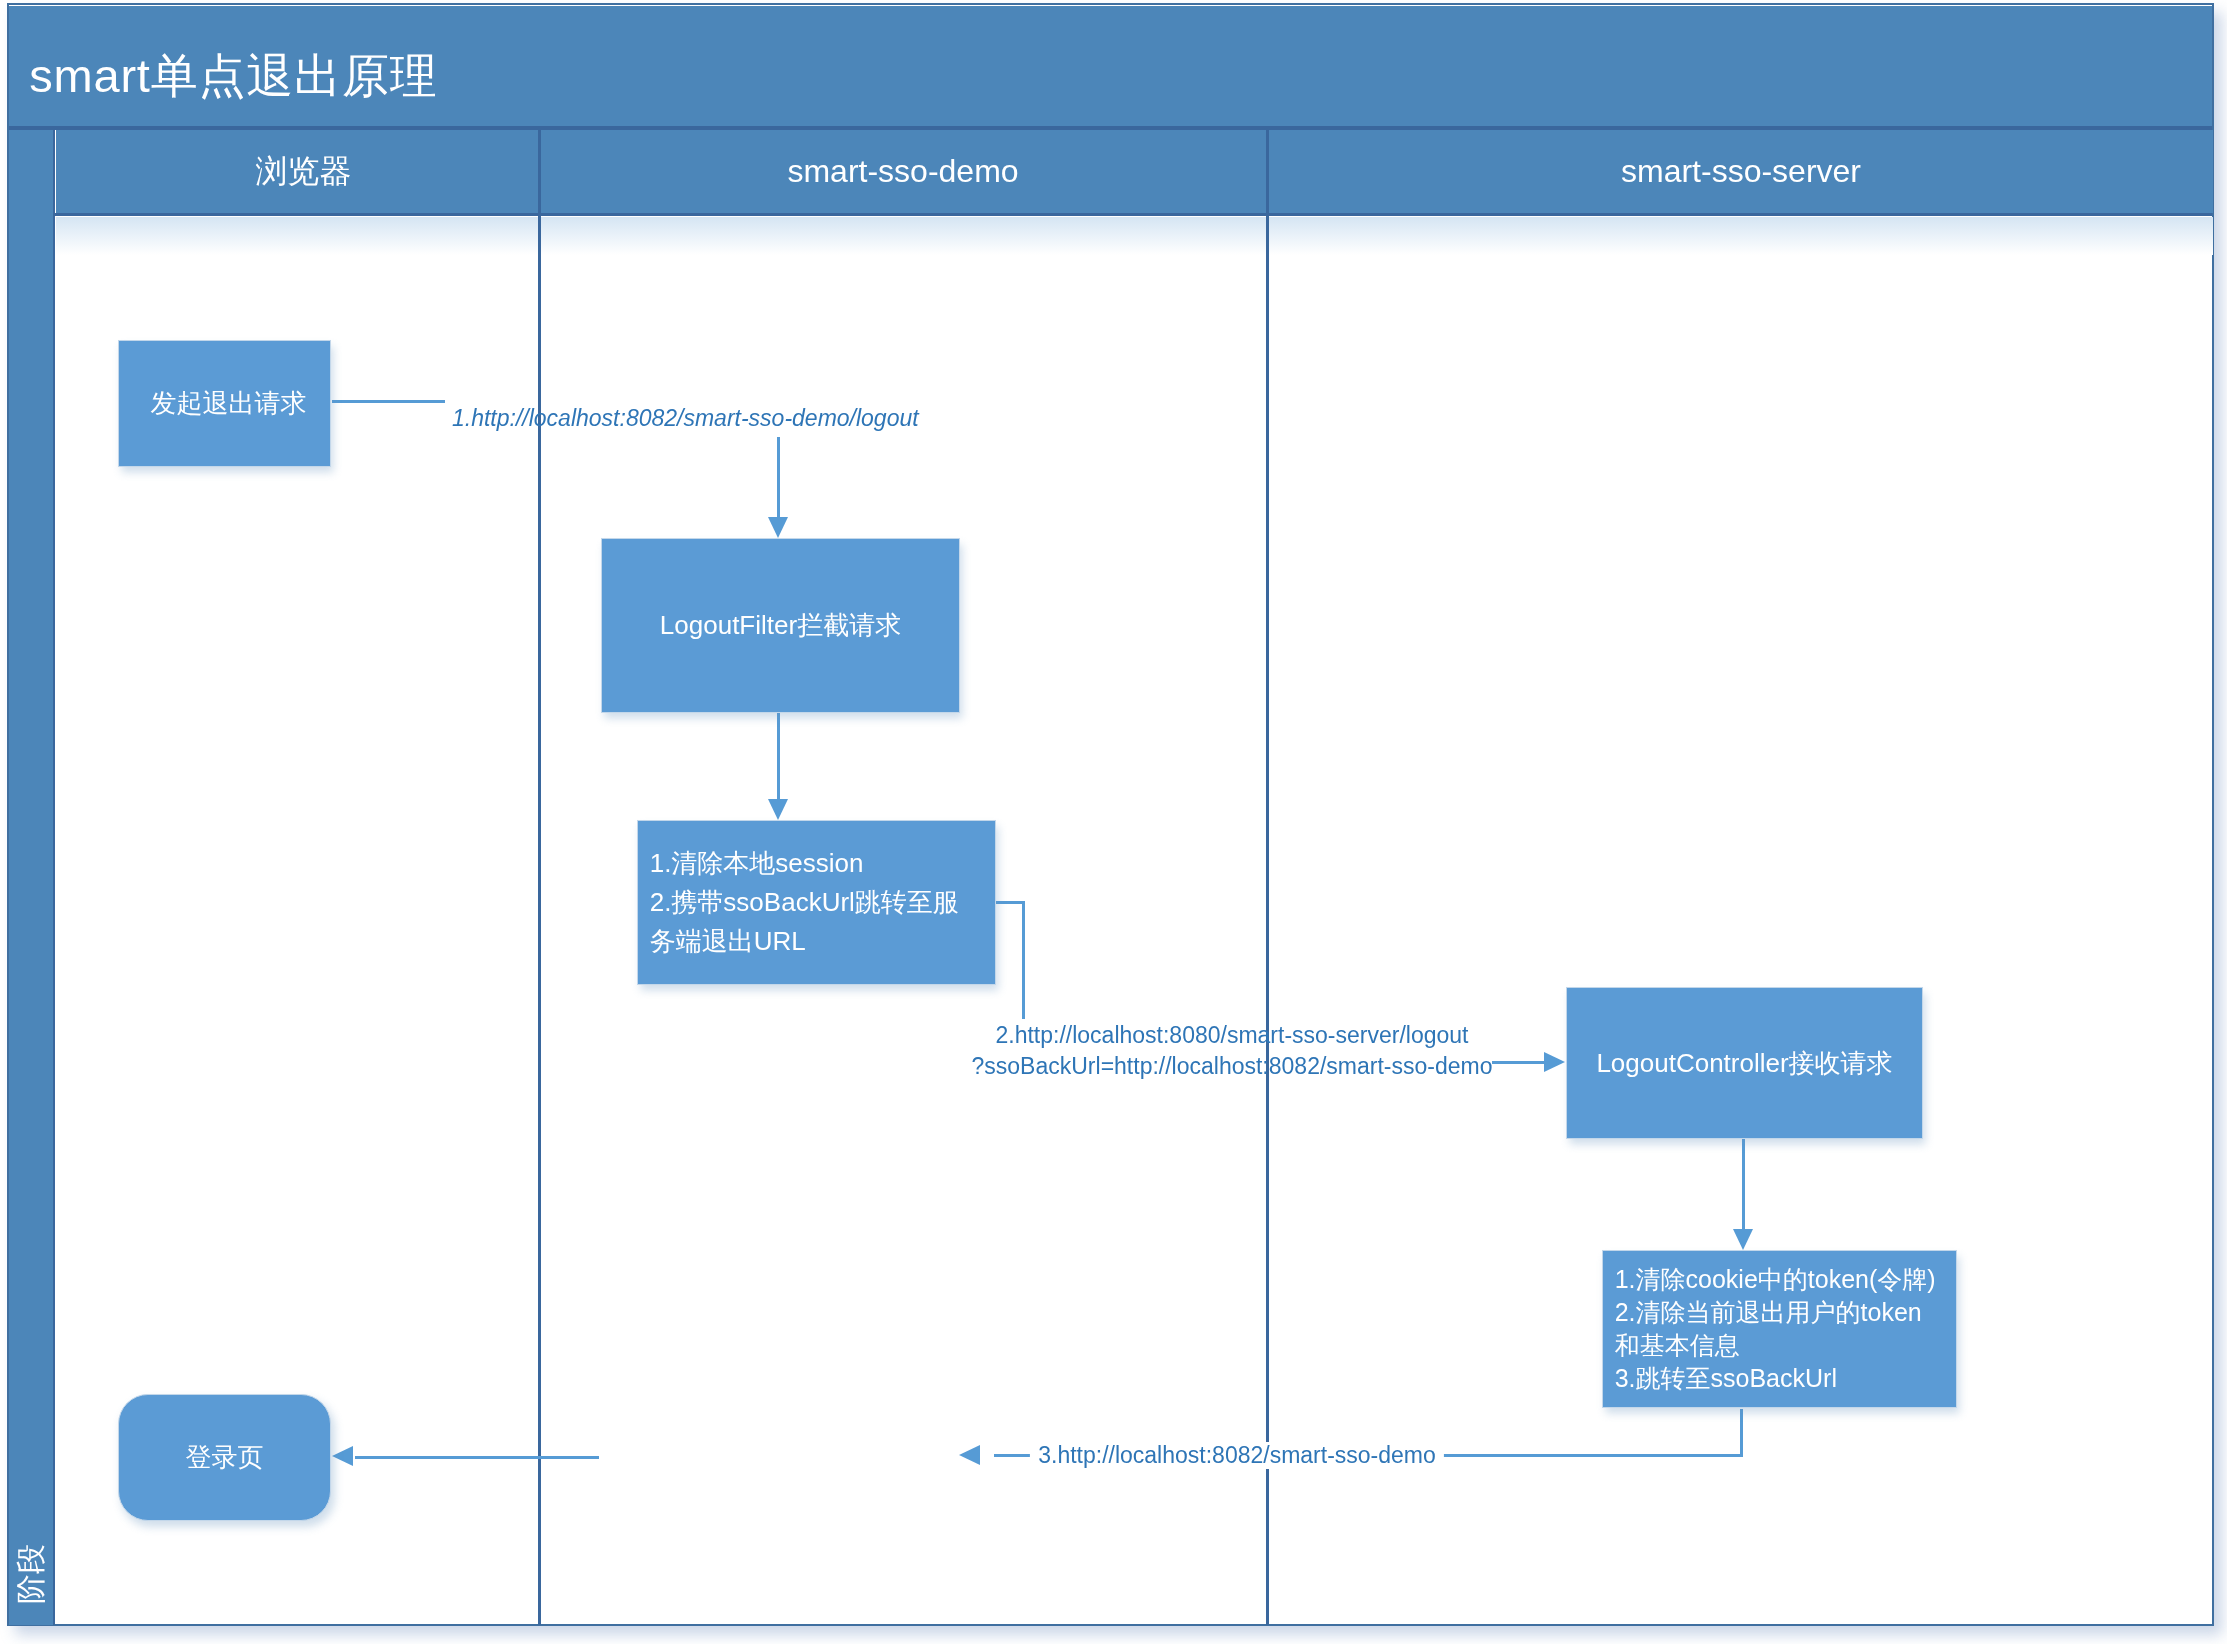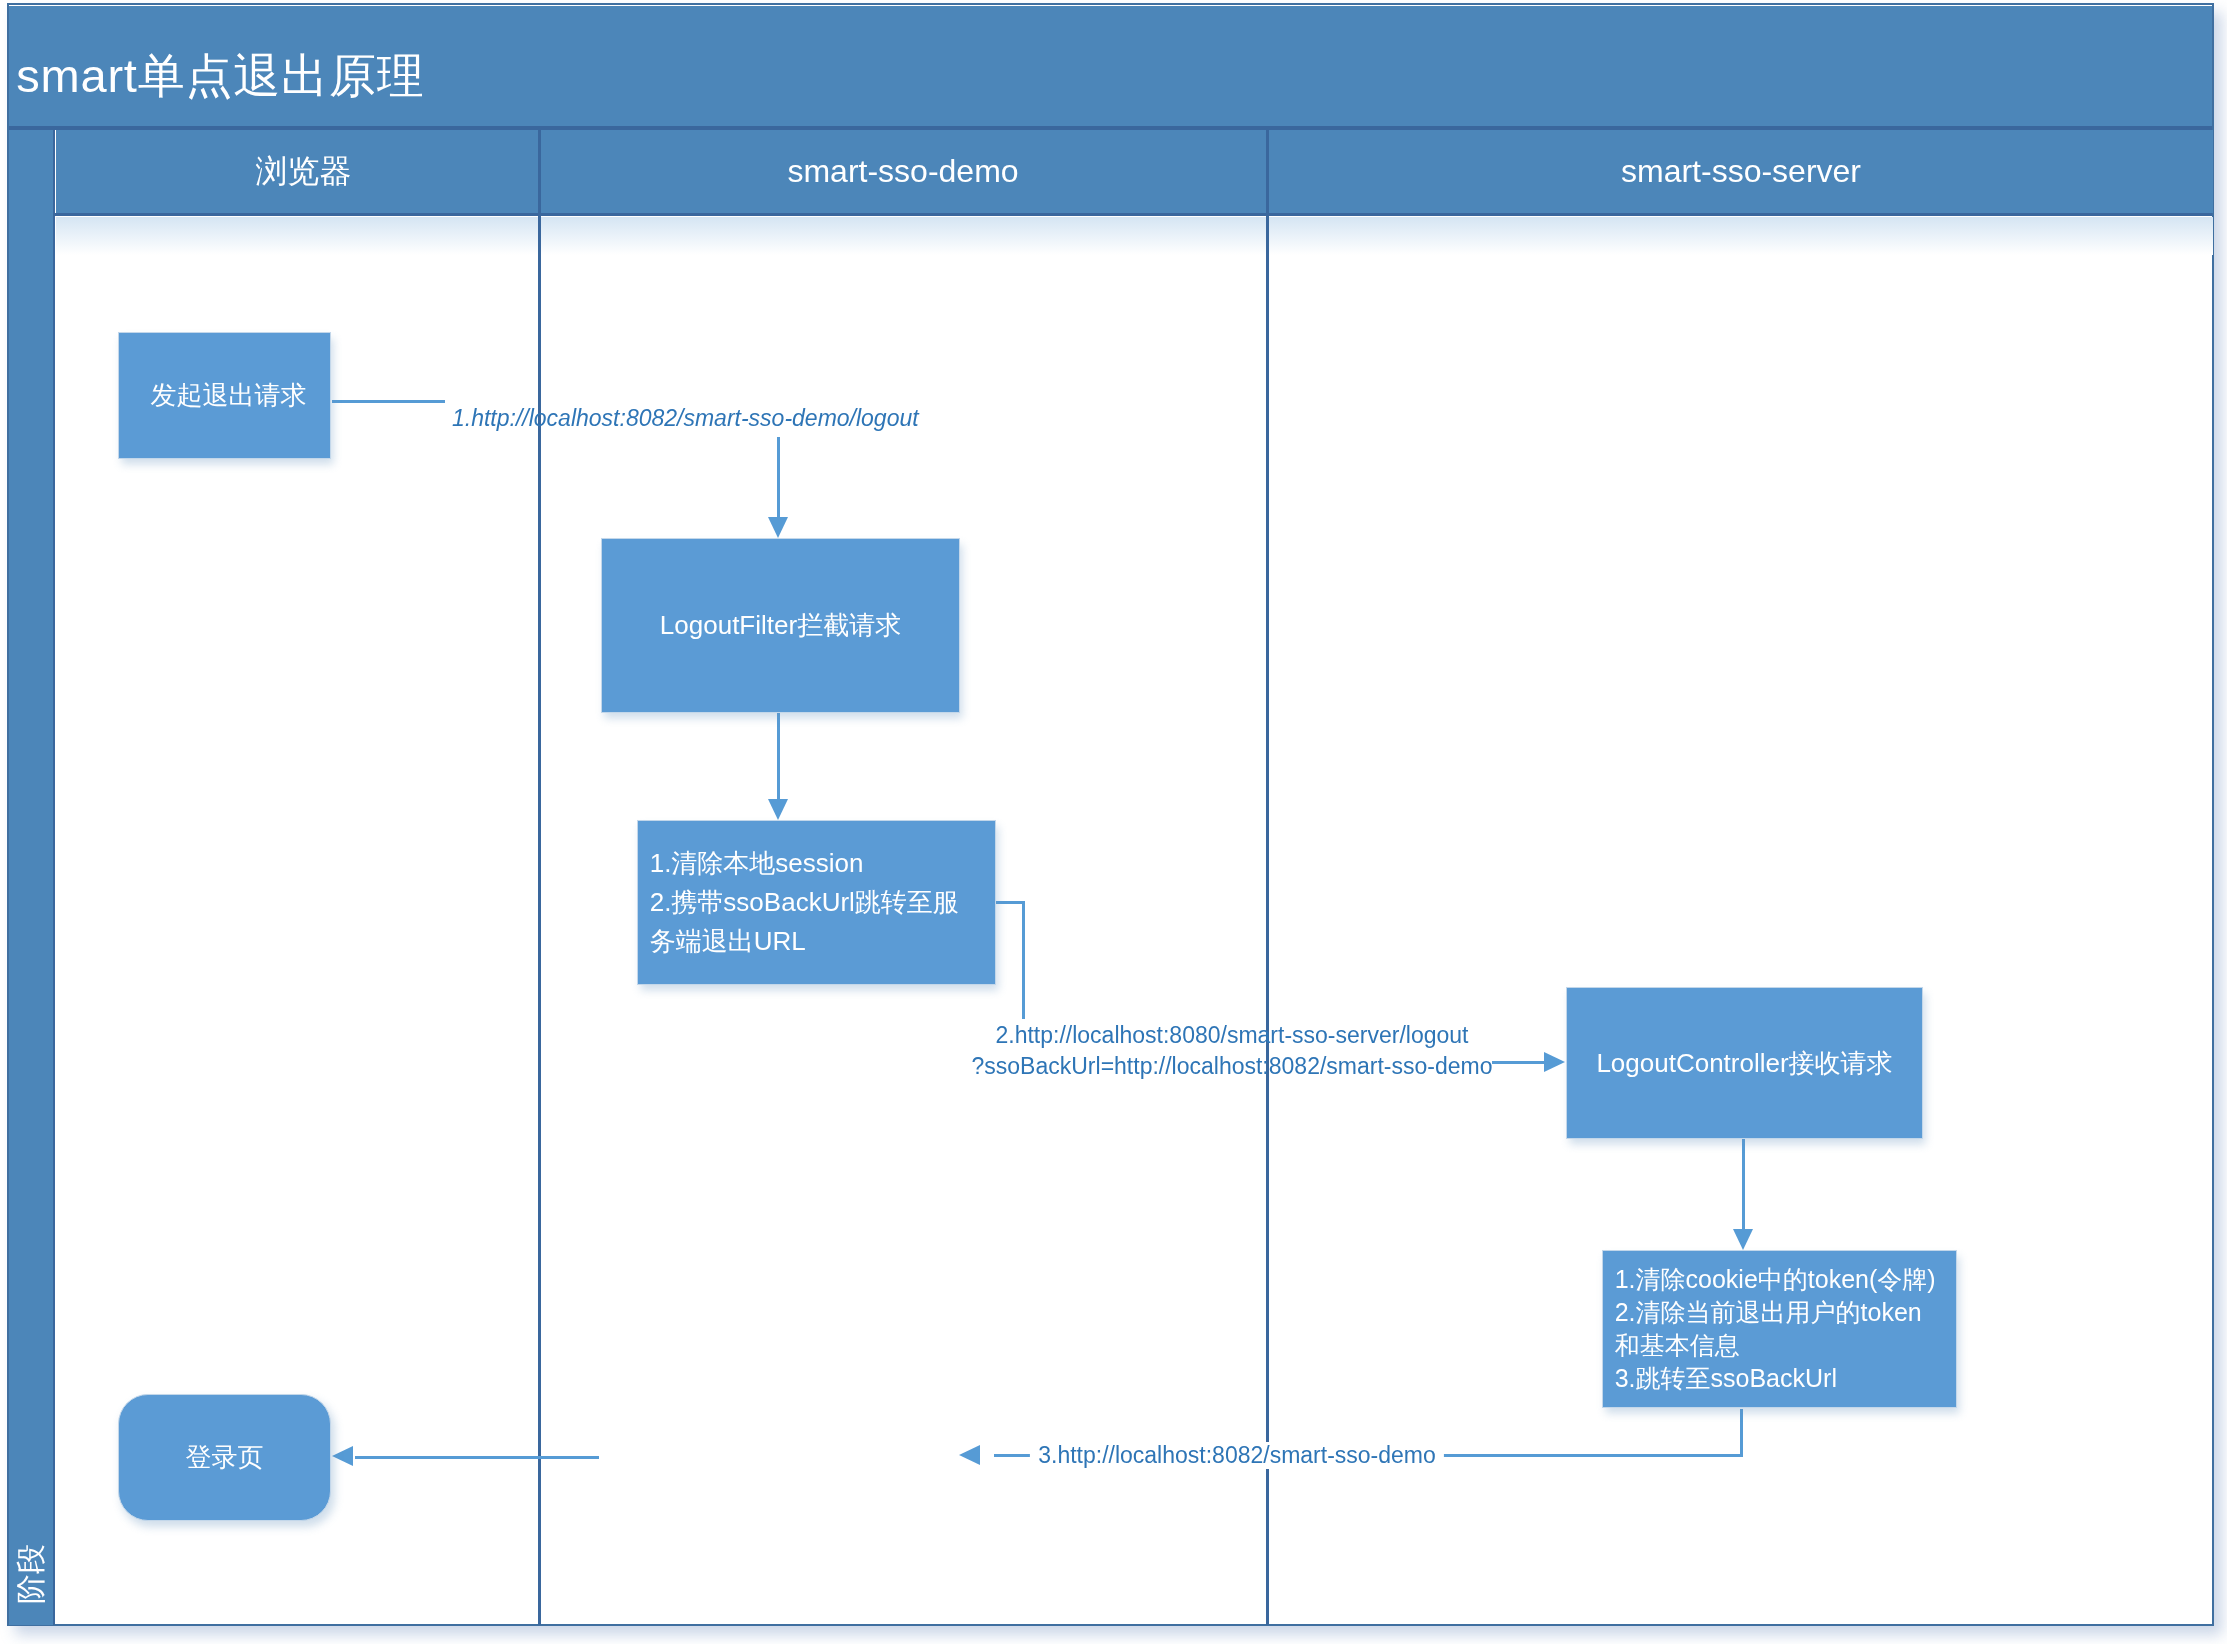--- a/index.html
+++ b/index.html
@@ -6,21 +6,21 @@
   #canvas{position:relative;width:2227px;height:1645px;background:#ffffff;overflow:hidden;}
 
   
   .frame{position:absolute;left:6.7px;top:3.3px;width:2203px;height:1619px;
          border:2.5px solid #3f6fa0;background:#ffffff;
          box-shadow:7.5px 9.2px 13.3px rgba(120,150,195,.38);}
 
   
   .titlebar{position:absolute;left:9.2px;top:5.8px;width:2203px;height:120px;background:#4c86b9;
             display:flex;align-items:center;}
-  .titlebar .t{color:#ffffff;font-size:47px;padding-left:7px;padding-top:21.7px;letter-spacing:0.8px;}
+  .titlebar .t{color:#ffffff;font-size:47px;padding-left:20px;padding-top:21.7px;letter-spacing:0.8px;}
   .hline{position:absolute;background:#3a679d;}
   .lane-head{position:absolute;top:130px;height:83px;background:#4c86b9;
              display:flex;align-items:center;justify-content:center;
              color:#ffffff;font-size:32px;}
   .strip{position:absolute;left:9.2px;top:130px;width:44px;height:1495px;background:#4c86b9;
          border-right:2.5px solid #3a679d;}
   .phase{position:absolute;left:31px;top:1574px;color:#ffffff;font-size:30px;white-space:nowrap;
          transform:translate(-50%,-50%) rotate(-90deg);}
   .body-grad{position:absolute;left:56px;top:217px;width:2157px;height:38px;
              background:linear-gradient(#d5e5f3,#ffffff);}
@@ -93,21 +93,21 @@
   <div class="ah down" style="left:1733px;top:1229px;"></div>
 
   <div class="cline" style="left:1740px;top:1409px;width:3.3px;height:48px;"></div>
   <div class="cline" style="left:994px;top:1454px;width:749px;height:3.3px;"></div>
   <div class="edge-label label-on-line" style="left:1237px;top:1442px;">3.http://localhost:8082/smart-sso-demo</div>
   <div class="ah left" style="left:959px;top:1445px;"></div>
 
   <div class="cline" style="left:355px;top:1456px;width:244px;height:3.3px;"></div>
   <div class="ah left" style="left:332px;top:1446px;"></div>
 
-  <div class="node" style="left:118px;top:332px;width:213px;height:127px;padding-left:8px;">
+  <div class="node" style="left:118px;top:340px;width:213px;height:127px;padding-left:8px;">
     <span>发起退出请求</span>
   </div>
 
   <div class="node" style="left:601px;top:538px;width:359px;height:175px;">
     <span>LogoutFilter拦截请求</span>
   </div>
 
   <div class="node left" style="left:601px;top:820px;width:359px;height:165px;">
     <span class="multiline">1.清除本地session
 2.携带ssoBackUrl跳转至服务端退出URL</span>

